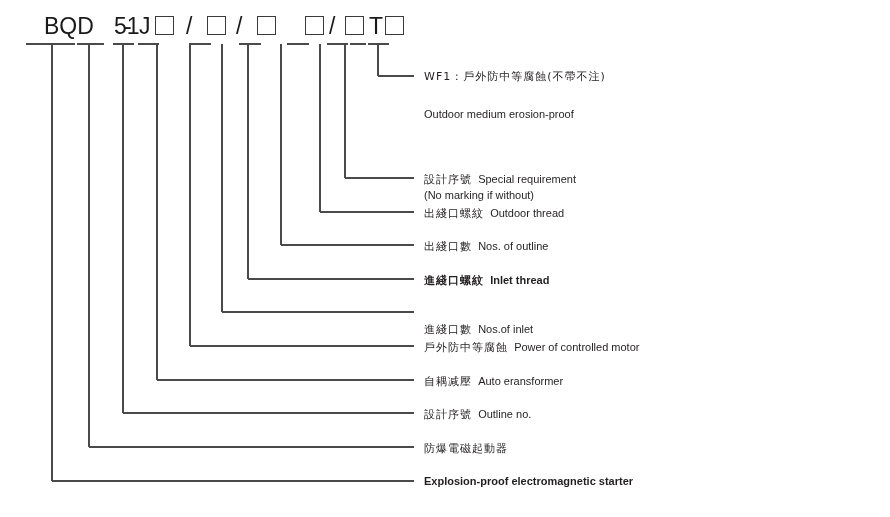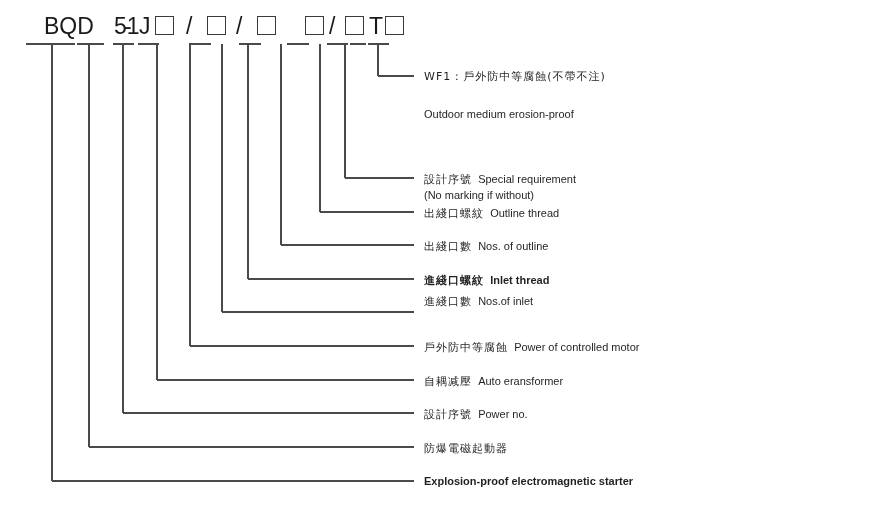--- a/index.html
+++ b/index.html
@@ -121,24 +121,24 @@
       <line x1="89" y1="447" x2="414" y2="447" stroke="#4a4a4a" stroke-width="1.4" shape-rendering="crispEdges"></line>
       <line x1="52" y1="44" x2="52" y2="481" stroke="#4a4a4a" stroke-width="1.4" shape-rendering="crispEdges"></line>
       <line x1="52" y1="481" x2="414" y2="481" stroke="#4a4a4a" stroke-width="1.4" shape-rendering="crispEdges"></line>
     </svg>
 
   <div id="labels">
       <div class="label" style="top: 65px;"><span class="cjk">WF1：戶外防中等腐蝕(不帶不注)</span></div>
       <div class="label" style="top: 103px;"><span>Outdoor medium erosion-proof</span></div>
       <div class="label" style="top: 136px; margin-top: 48px;"><span>(No marking if without)</span></div>
       <div class="label" style="top: 168px;"><span class="cjk">設計序號</span>&nbsp;&nbsp;<span>Special requirement</span></div>
-      <div class="label" style="top: 202px;"><span class="cjk">出綫口螺紋</span>&nbsp;&nbsp;<span>Outline thread</span></div>
+      <div class="label" style="top: 202px;"><span class="cjk">出綫口螺紋</span>&nbsp;&nbsp;<span>Outdoor thread</span></div>
       <div class="label" style="top: 235px;"><span class="cjk">出綫口數</span>&nbsp;&nbsp;<span>Nos. of outline</span></div>
       <div class="label" style="top: 269px; font-weight: bold;"><span class="cjk">進綫口螺紋</span>&nbsp;&nbsp;<span>Inlet thread</span></div>
-      <div class="label" style="top: 290px;"><span class="cjk">進綫口數</span>&nbsp;&nbsp;<span>Nos.of inlet</span></div>
+      <div class="label" style="top: 318px;"><span class="cjk">進綫口數</span>&nbsp;&nbsp;<span>Nos.of inlet</span></div>
       <div class="label" style="top: 336px;"><span class="cjk">戶外防中等腐蝕</span>&nbsp;&nbsp;<span>Power of controlled motor</span></div>
       <div class="label" style="top: 370px; text-align: center;"><span class="cjk">自耦减壓</span>&nbsp;&nbsp;<span>Auto eransformer</span></div>
-      <div class="label" style="top: 403px;"><span class="cjk">設計序號</span>&nbsp;&nbsp;<span>Power no.</span></div>
+      <div class="label" style="top: 403px;"><span class="cjk">設計序號</span>&nbsp;&nbsp;<span>Outline no.</span></div>
       <div class="label" style="top: 437px;"><span class="cjk">防爆電磁起動器</span></div>
       <div class="label" style="top: 470px; font-weight: bold;"><span>Explosion-proof electromagnetic starter</span></div>
     </div>
 
 </div>
 
 </body></html>

